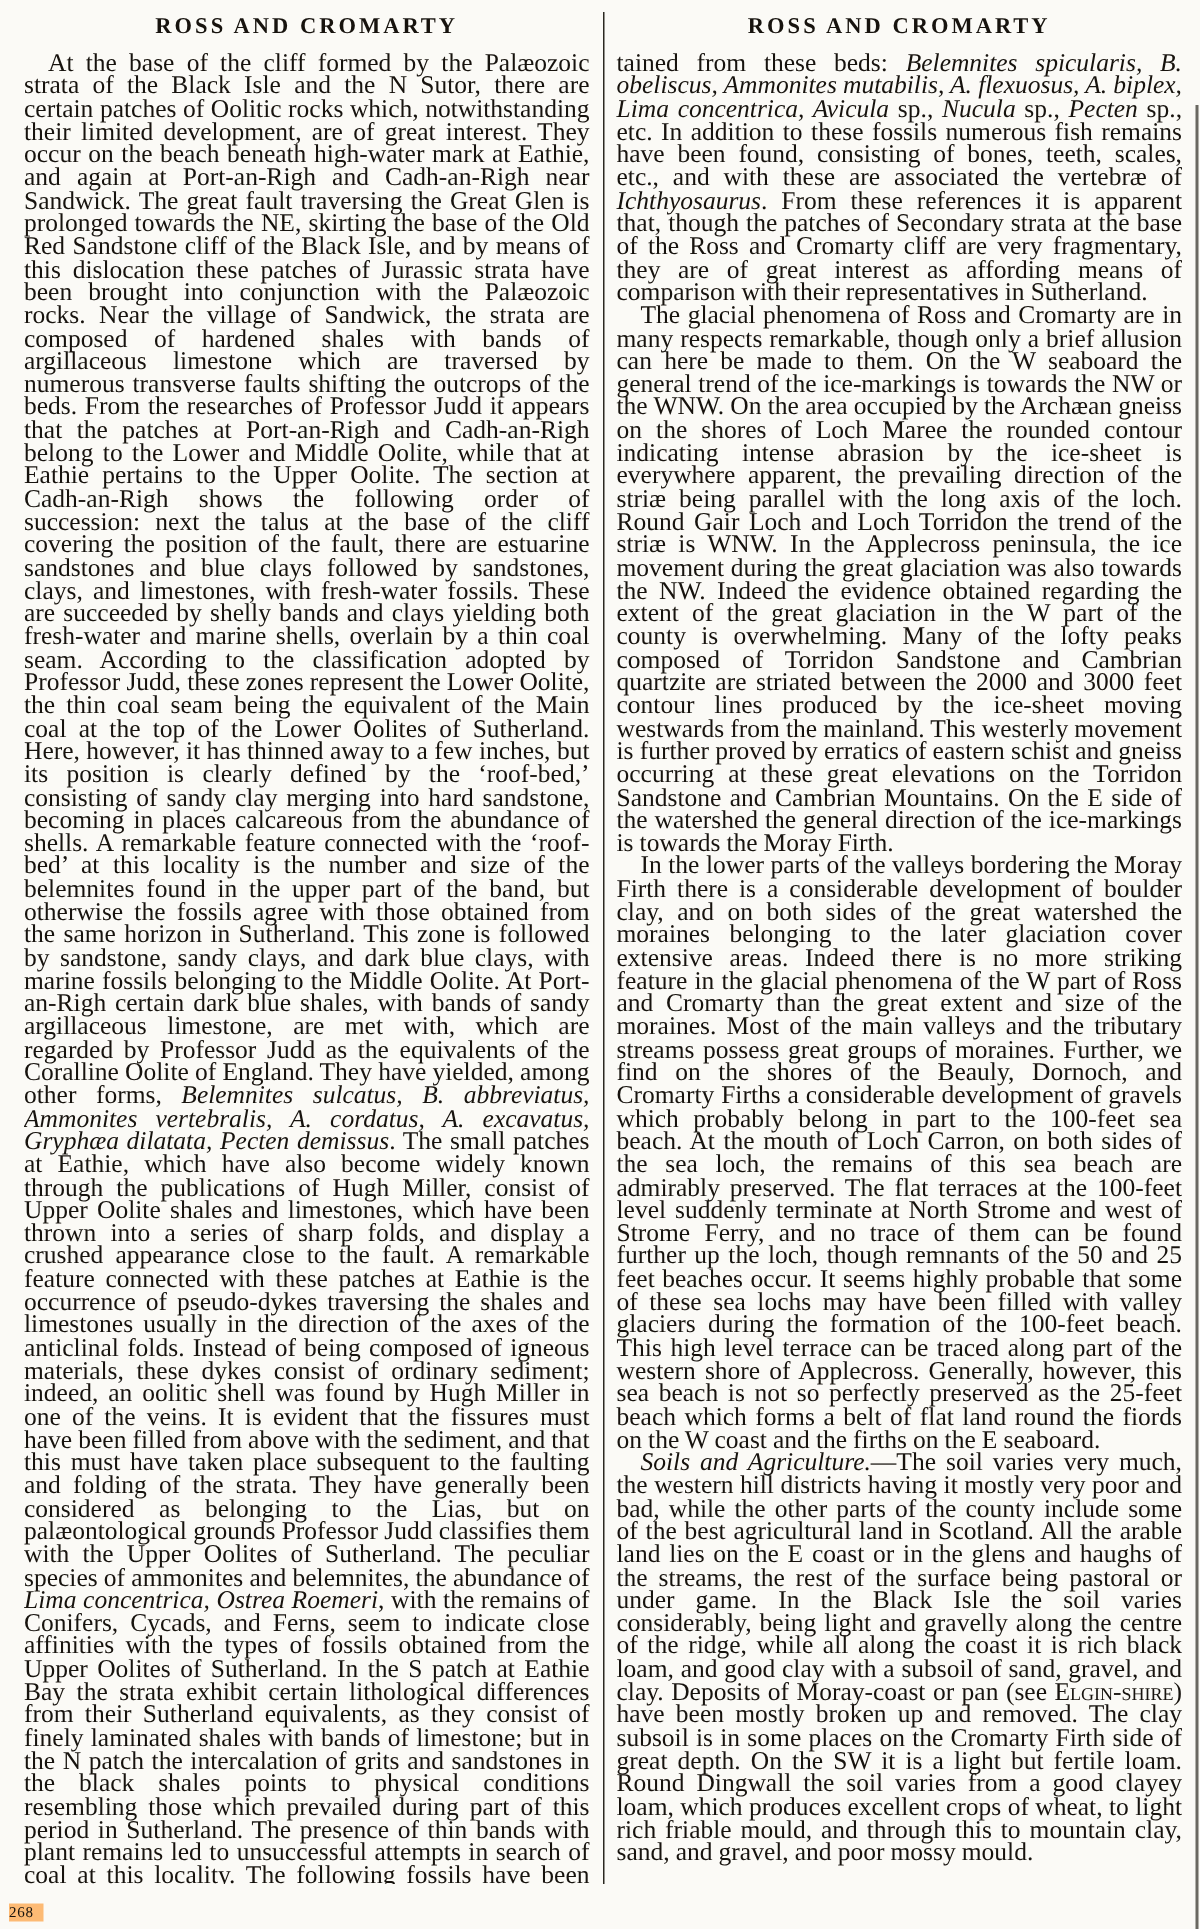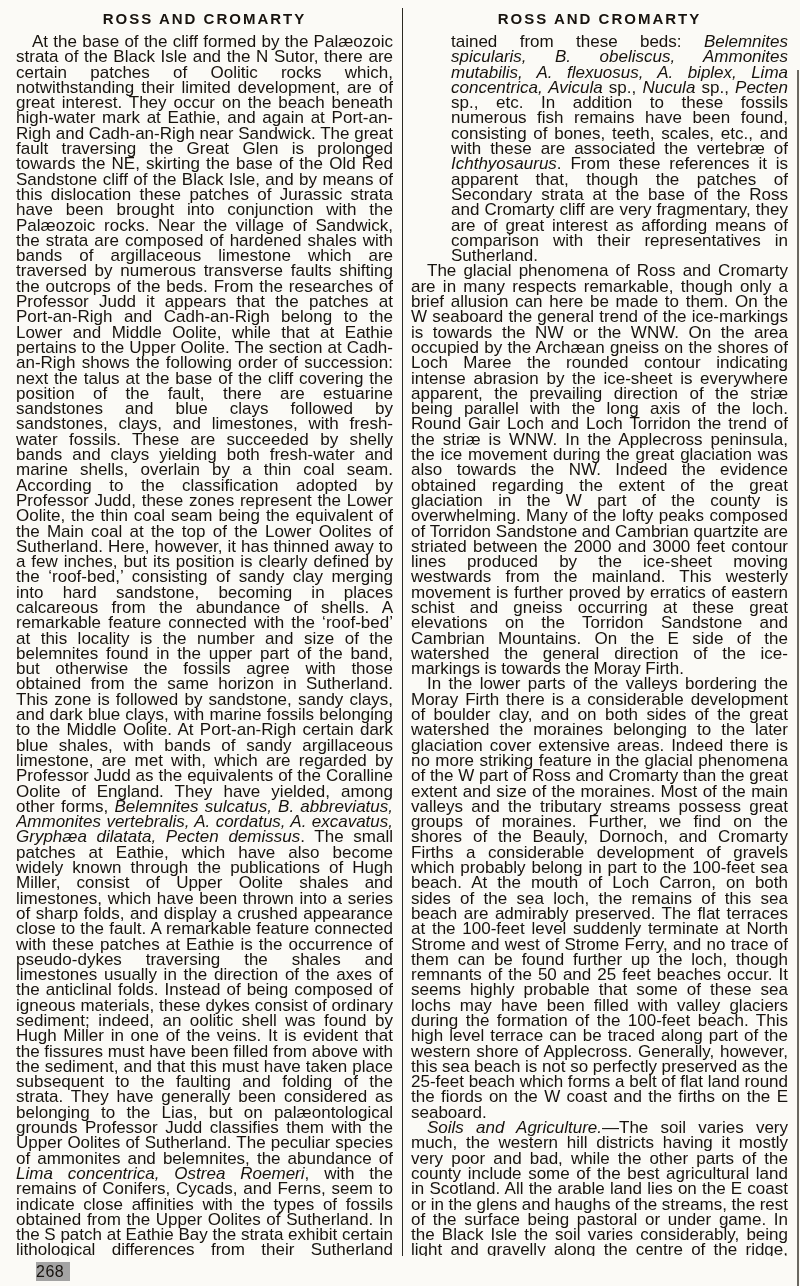--- a/index.html
+++ b/index.html
@@ -8,21 +8,21 @@
     background: #d8d5cc;
   }
   .page {
     position: relative;
     width: 800px;
     height: 1286px;
     margin: 0 auto;
     box-sizing: border-box;
     background: #fbfaf6;
     color: #17130e;
-    font-family: Liberation Sans, sans-serif;
+    font-family: Liberation Serif, serif;
     padding: 8px 12px 8px 16px;
     overflow: hidden;
   }
   .columns {
     display: flex;
     height: 1248px;
     overflow: hidden;
   }
   .column {
     width: 377px;
@@ -46,35 +46,34 @@
     text-align: justify;
     text-indent: 16px;
     font-size: 17px;
     line-height: 15.3px;
     -webkit-hyphens: auto;
     hyphens: auto;
     word-spacing: -0.2px;
   }
   .col-body p.noindent {
     text-indent: 0;
-    margin-left: 40px;
   }
   .col-body i {
     font-style: italic;
   }
   .sc {
     font-variant: small-caps;
   }
   .page-number {
     position: absolute;
-    left: 36px;
+    left: 6px;
     bottom: 5px;
-    font-size: 16px;
+    font-size: 10px;
     letter-spacing: 0.5px;
-    background: #a3a3a3;
+    background: #fdba74;
     padding: 1px 6px 0 0;
   }
   .edge-artifact {
     position: absolute;
     right: 1px;
     top: 70px;
     bottom: 0;
     width: 2px;
     background: #3a372f;
     opacity: 0.75;

